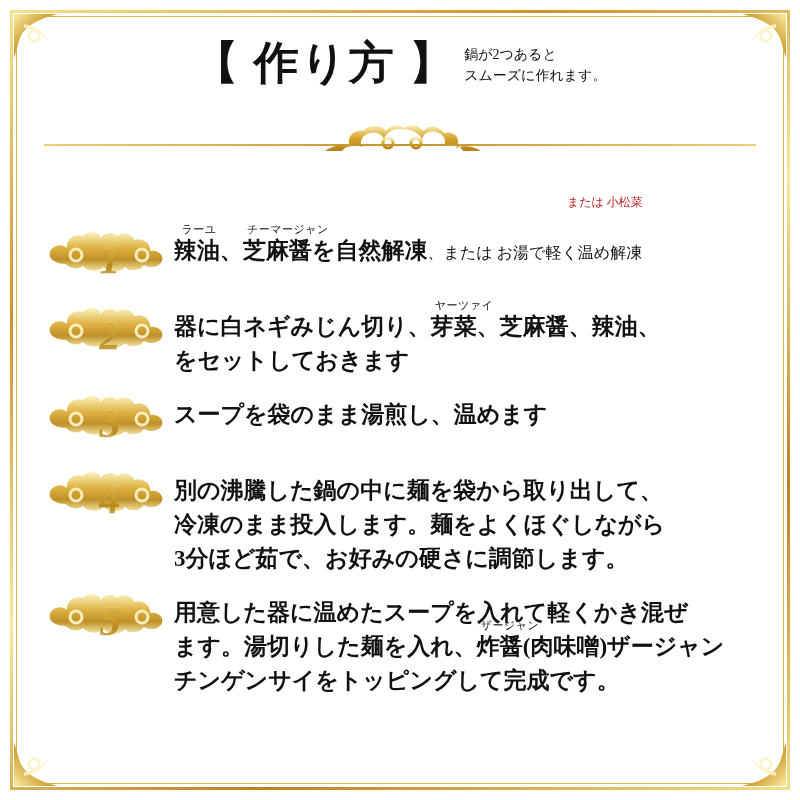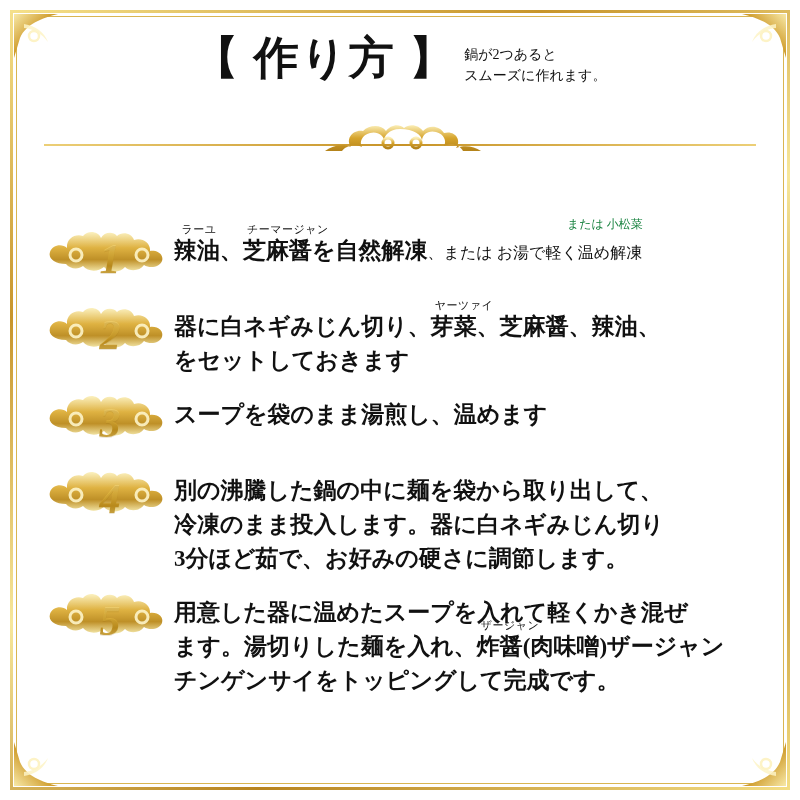--- a/index.html
+++ b/index.html
@@ -47,21 +47,21 @@
   .corner.tl { left: 12px; top: 12px; }
   .corner.tr { right: 12px; top: 12px; transform: scaleX(-1); }
   .corner.bl { left: 12px; bottom: 12px; transform: scaleY(-1); }
   .corner.br { right: 12px; bottom: 12px; transform: scale(-1,-1); }
 
   
   .header {
     position: absolute;
     left: 0; right: 0; top: 36px;
     display: flex;
-    align-items: flex-start;
+    align-items: flex-end;
     justify-content: center;
     gap: 8px;
   }
   .title {
     font-size: 45px;
     font-weight: bold;
     letter-spacing: 2px;
     line-height: 1;
     white-space: nowrap;
     color: #111;
@@ -102,23 +102,23 @@
     left: 52px; right: 30px; top: 174px;
     font-size: 22px;
     font-weight: bold;
     white-space: nowrap;
     color: #111;
   }
   .ingredients .sp { display:inline-block; width: 14px; }
   .ingredients-note {
     position: absolute;
     left: 567px;
-    top: 216px;
+    top: 194px;
     font-size: 12px;
-    color: #15803d;
+    color: #b91c1c;
     white-space: nowrap;
   }
 
   
   .steps {
     position: absolute;
     left: 46px;
     right: 24px;
     top: 228px;
   }
@@ -323,21 +323,21 @@
     </linearGradient>
   </defs>
   <path d="M20 36 C8 36 2 30 4 24 C6 17 16 15 21 20 C20 11 29 5 37 8 C42 2 52 3 55 10 C58 4 67 3 71 8 C76 3 86 5 88 12 C96 9 105 15 104 23 C112 22 118 27 116 33 C114 39 104 41 98 37 C94 43 84 44 79 39 C74 45 63 45 58 39 C52 44 42 44 37 38 C32 42 24 41 20 36 Z" fill="url(#gb)" opacity="0.95"></path>
   <circle cx="30" cy="27" r="6" fill="none" stroke="#fdf4c9" stroke-width="3" opacity="0.9"></circle>
   <circle cx="96" cy="27" r="6" fill="none" stroke="#fdf4c9" stroke-width="3" opacity="0.9"></circle>
 </svg>
           <div class="step-num">4</div>
         </div>
         <div class="step-text">
           <span class="line"><span>別の沸騰した鍋の中に麺を袋から取り出して、</span></span>
-          <span class="line"><span>冷凍のまま投入します。器に白ネギみじん切り</span></span>
+          <span class="line"><span>冷凍のまま投入します。麺をよくほぐしながら</span></span>
           <span class="line"><span>3分ほど茹で、お好みの硬さに調節します。</span></span>
         </div>
       </div>
       <div class="step">
         <div class="step-badge">
 <svg width="128" height="62" viewBox="0 0 128 62">
   <defs>
     <linearGradient id="gb" x1="0" y1="0" x2="0" y2="1">
       <stop offset="0%" stop-color="#fbf0bc"></stop>
       <stop offset="40%" stop-color="#ddae38"></stop>

